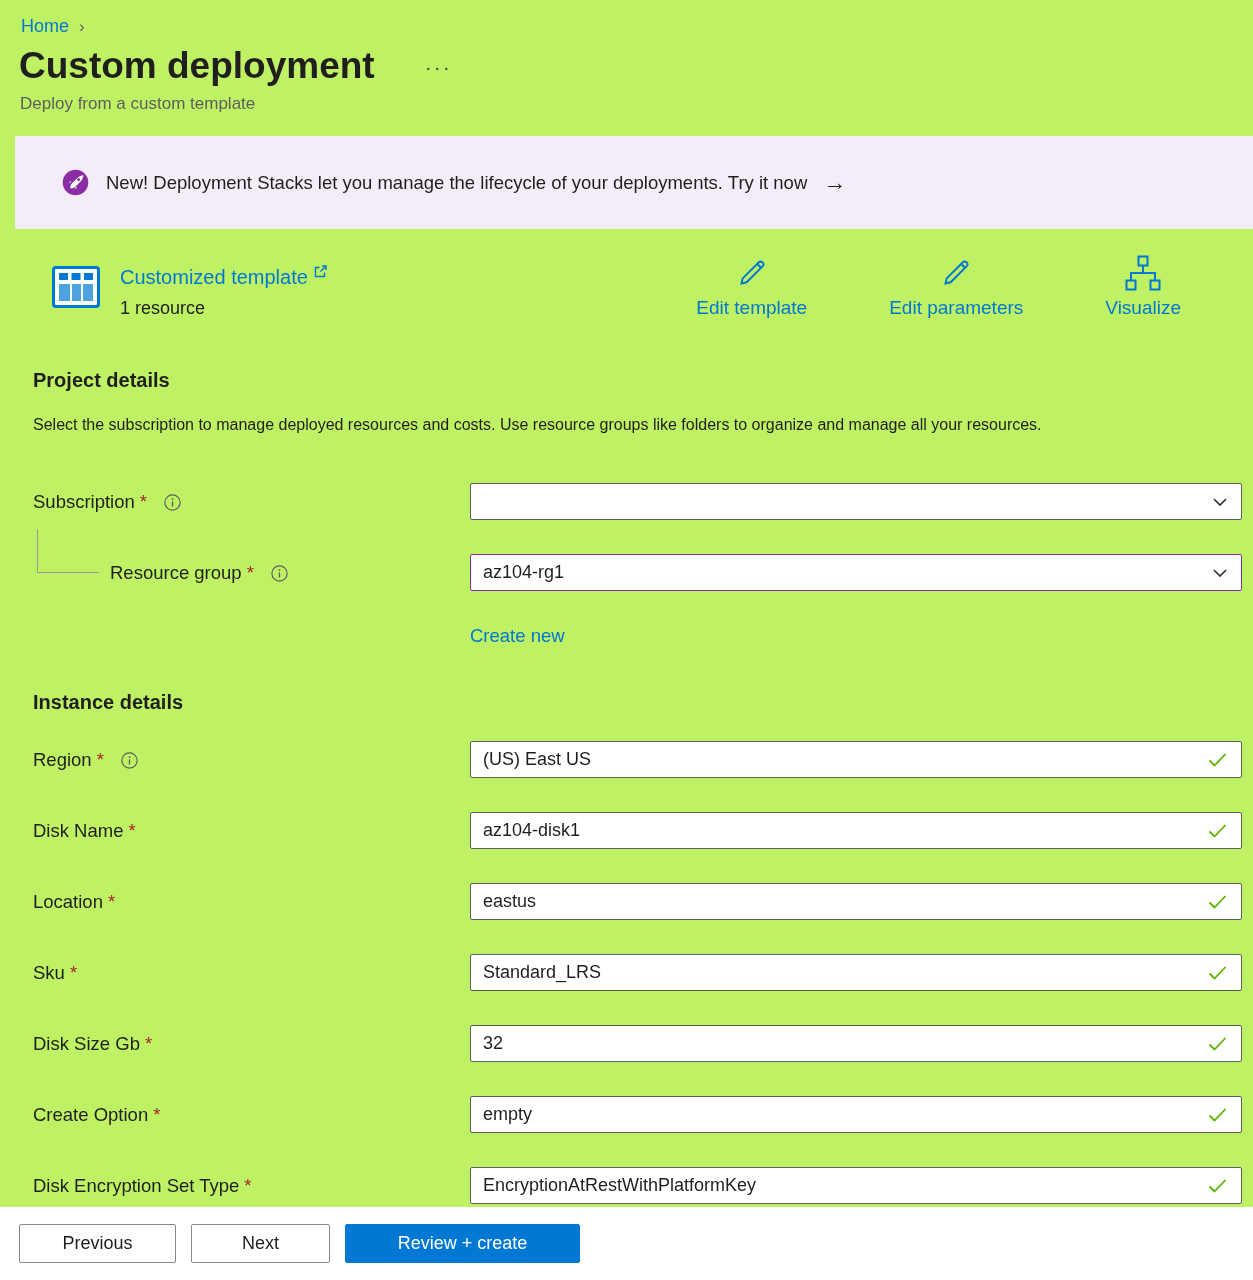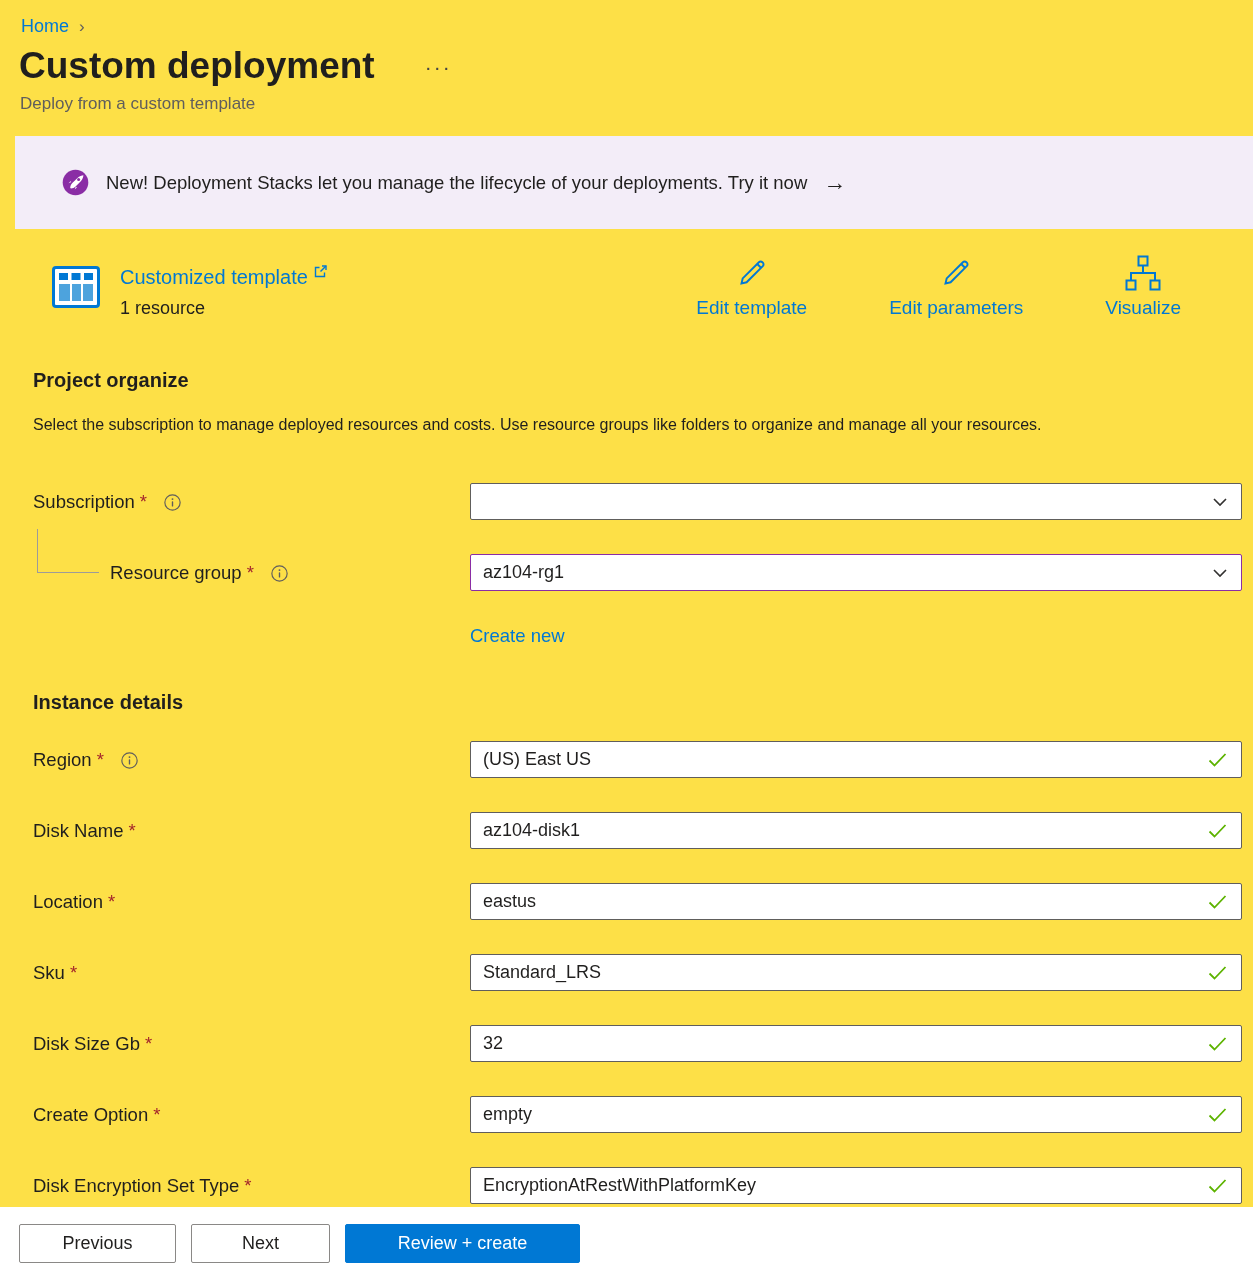--- a/index.html
+++ b/index.html
@@ -1,19 +1,19 @@
 <!DOCTYPE html>
 <html><head>
 <meta charset="utf-8">
 <style>
   * { box-sizing: border-box; }
   body { margin: 0; background: #fff; }
   .page {
     width: 1253px; height: 1280px; position: relative; overflow: hidden;
-    background: #fde047; color: #201f1e;
+    background: #bef264; color: #201f1e;
     font-family: "Liberation Sans", sans-serif;
   }
   a { text-decoration: none; }
 
   
   .breadcrumb { padding: 16px 0 0 21px; display: flex; align-items: center; gap: 10px; font-size: 18px; }
   .breadcrumb .home { color: #0078d4; cursor: pointer; }
   .breadcrumb .sep { color: #605e5c; font-size: 17px; }
 
   
@@ -161,21 +161,21 @@
             <path d="M19 10.5V18M7 25.5V18h24v7.5"></path>
           </svg>
         </span>
         <span>Visualize</span>
       </div>
     </div>
   </div>
 
   <div class="content">
 
-    <h2 class="section-heading">Project organize</h2>
+    <h2 class="section-heading">Project details</h2>
     <p class="desc">Select the subscription to manage deployed resources and costs. Use resource groups like folders to organize and manage all your resources.</p>
 
     <div class="project-fields">
       <div class="connector"></div>
 
       <div class="form-row">
         <div class="field-label">
           <span>Subscription</span><span class="req">*</span>
           <span class="info-icon">
             <svg width="17" height="17" viewBox="0 0 16 16">

